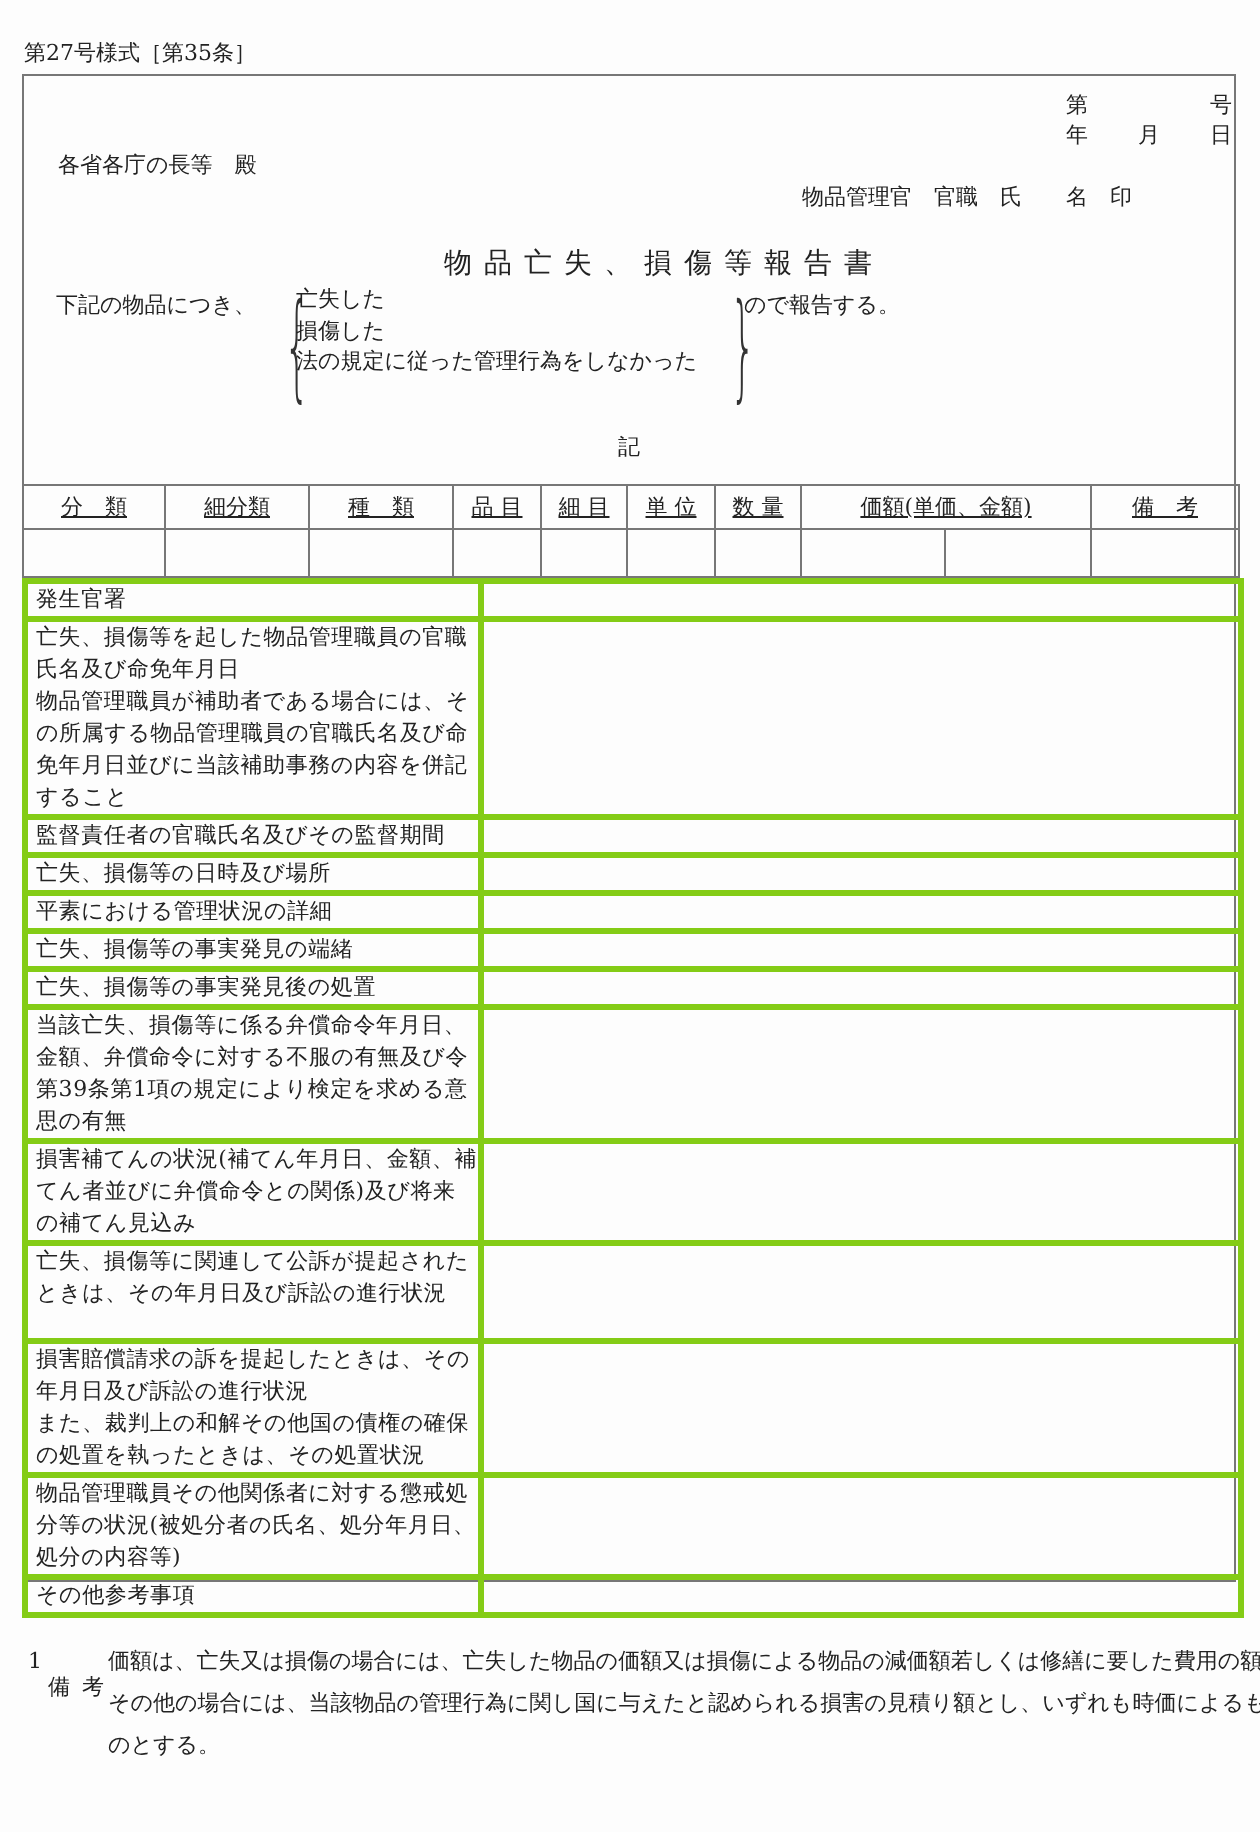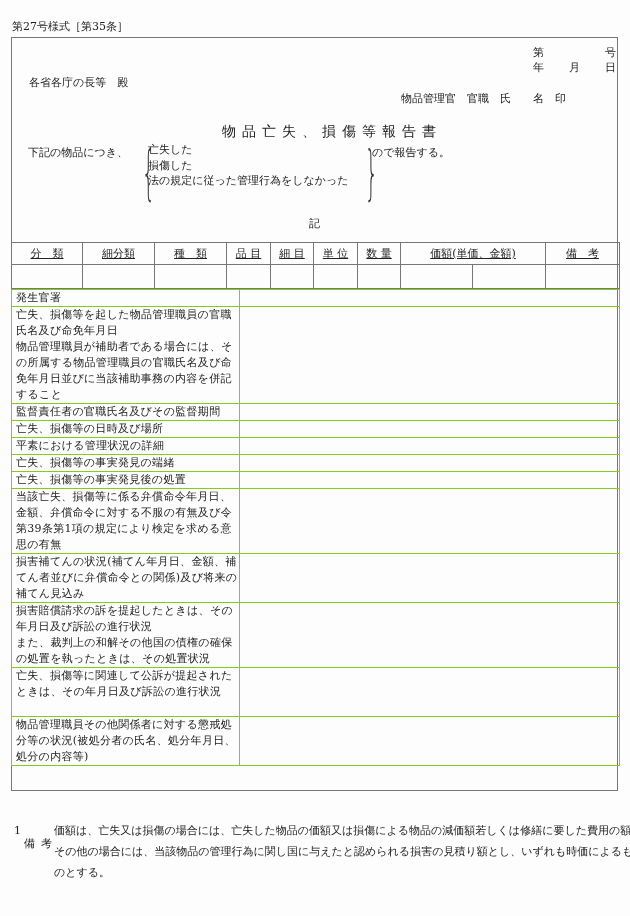--- a/index.html
+++ b/index.html
@@ -27,21 +27,21 @@
     border: 1px solid #777; font-weight: normal; font-size: 11px;
     padding: 0; text-align: center; height: 22px; box-sizing: border-box; text-decoration: underline;
   }
   table.items tr.data td { height: 24px; }
 
   table.details {
     position: absolute; left: 11px; top: 289px; width: 608px;
     border-collapse: collapse; table-layout: fixed;
   }
   table.details td {
-    border: 1px solid #84cc16; font-size: 11px; line-height: 16px;
+    border: 3px solid #84cc16; font-size: 11px; line-height: 16px;
     padding: 0 0 0 4px; vertical-align: top; box-sizing: border-box;
     white-space: pre-line; letter-spacing: 0.3px;
   }
   table.details td.val { padding: 0; }
 
   .notes-head { left: 24px; top: 800px; font-size: 11px; letter-spacing: 6px; margin-top: 36px; }
   .note {
     position: absolute; left: 34px; top: 820px; width: 590px;
     font-size: 11px; line-height: 21px; white-space: normal;
   }
@@ -156,30 +156,34 @@
       </tr>
   <tr>
         <td style="height:65px">当該亡失、損傷等に係る弁償命令年月日、金額、弁償命令に対する不服の有無及び令第39条第1項の規定により検定を求める意思の有無</td>
         <td class="val"></td>
       </tr>
   <tr>
         <td style="height:49px">損害補てんの状況(補てん年月日、金額、補てん者並びに弁償命令との関係)及び将来の補てん見込み</td>
         <td class="val"></td>
       </tr>
   <tr>
+        <td style="height:49px">亡失、損傷等に関連して公訴が提起されたときは、その年月日及び訴訟の進行状況</td>
+        <td class="val"></td>
+      </tr>
+  <tr>
         <td style="height:65px">損害賠償請求の訴を提起したときは、その年月日及び訴訟の進行状況
 また、裁判上の和解その他国の債権の確保の処置を執ったときは、その処置状況</td>
         <td class="val"></td>
       </tr>
   <tr>
-        <td style="height:49px">亡失、損傷等に関連して公訴が提起されたときは、その年月日及び訴訟の進行状況</td>
+        <td style="height:49px">物品管理職員その他関係者に対する懲戒処分等の状況(被処分者の氏名、処分年月日、処分の内容等)</td>
         <td class="val"></td>
       </tr>
   <tr>
-        <td style="height:49px">物品管理職員その他関係者に対する懲戒処分等の状況(被処分者の氏名、処分年月日、処分の内容等)</td>
+        <td style="height:17px">その他参考事項</td>
         <td class="val"></td>
       </tr>
 </tbody>
   </table>
 
 <div class="abs notes-head">備考</div>
 <div class="note note-block">
   <span class="num">1</span><span class="body">価額は、亡失又は損傷の場合には、亡失した物品の価額又は損傷による物品の減価額若しくは修繕に要した費用の額、その他の場合には、当該物品の管理行為に関し国に与えたと認められる損害の見積り額とし、いずれも時価によるものとする。</span>
 </div>
 

